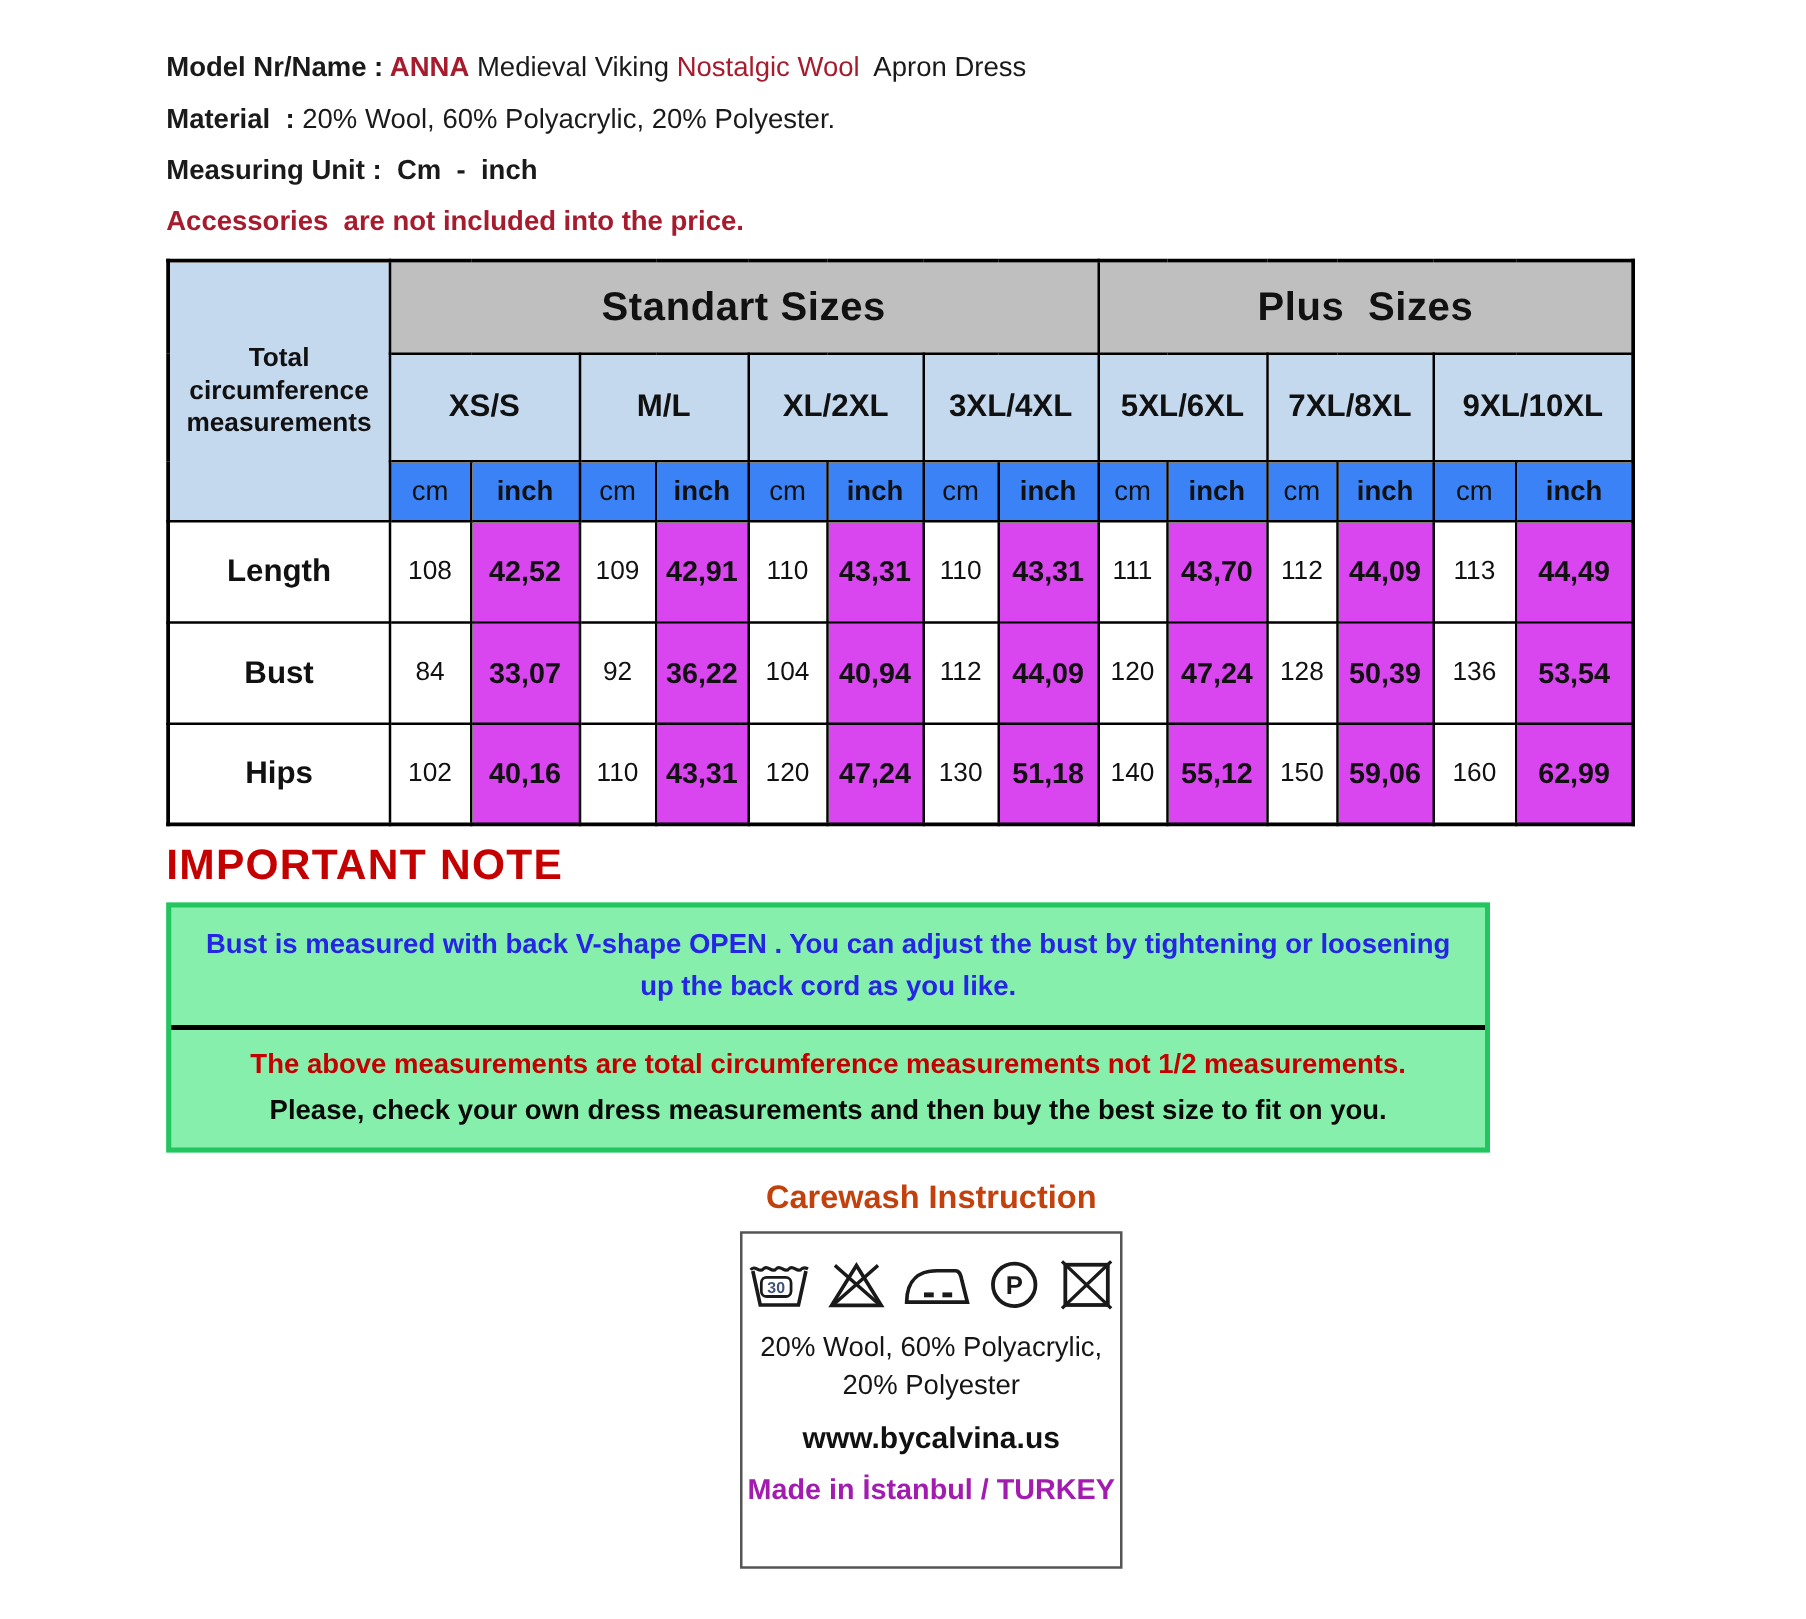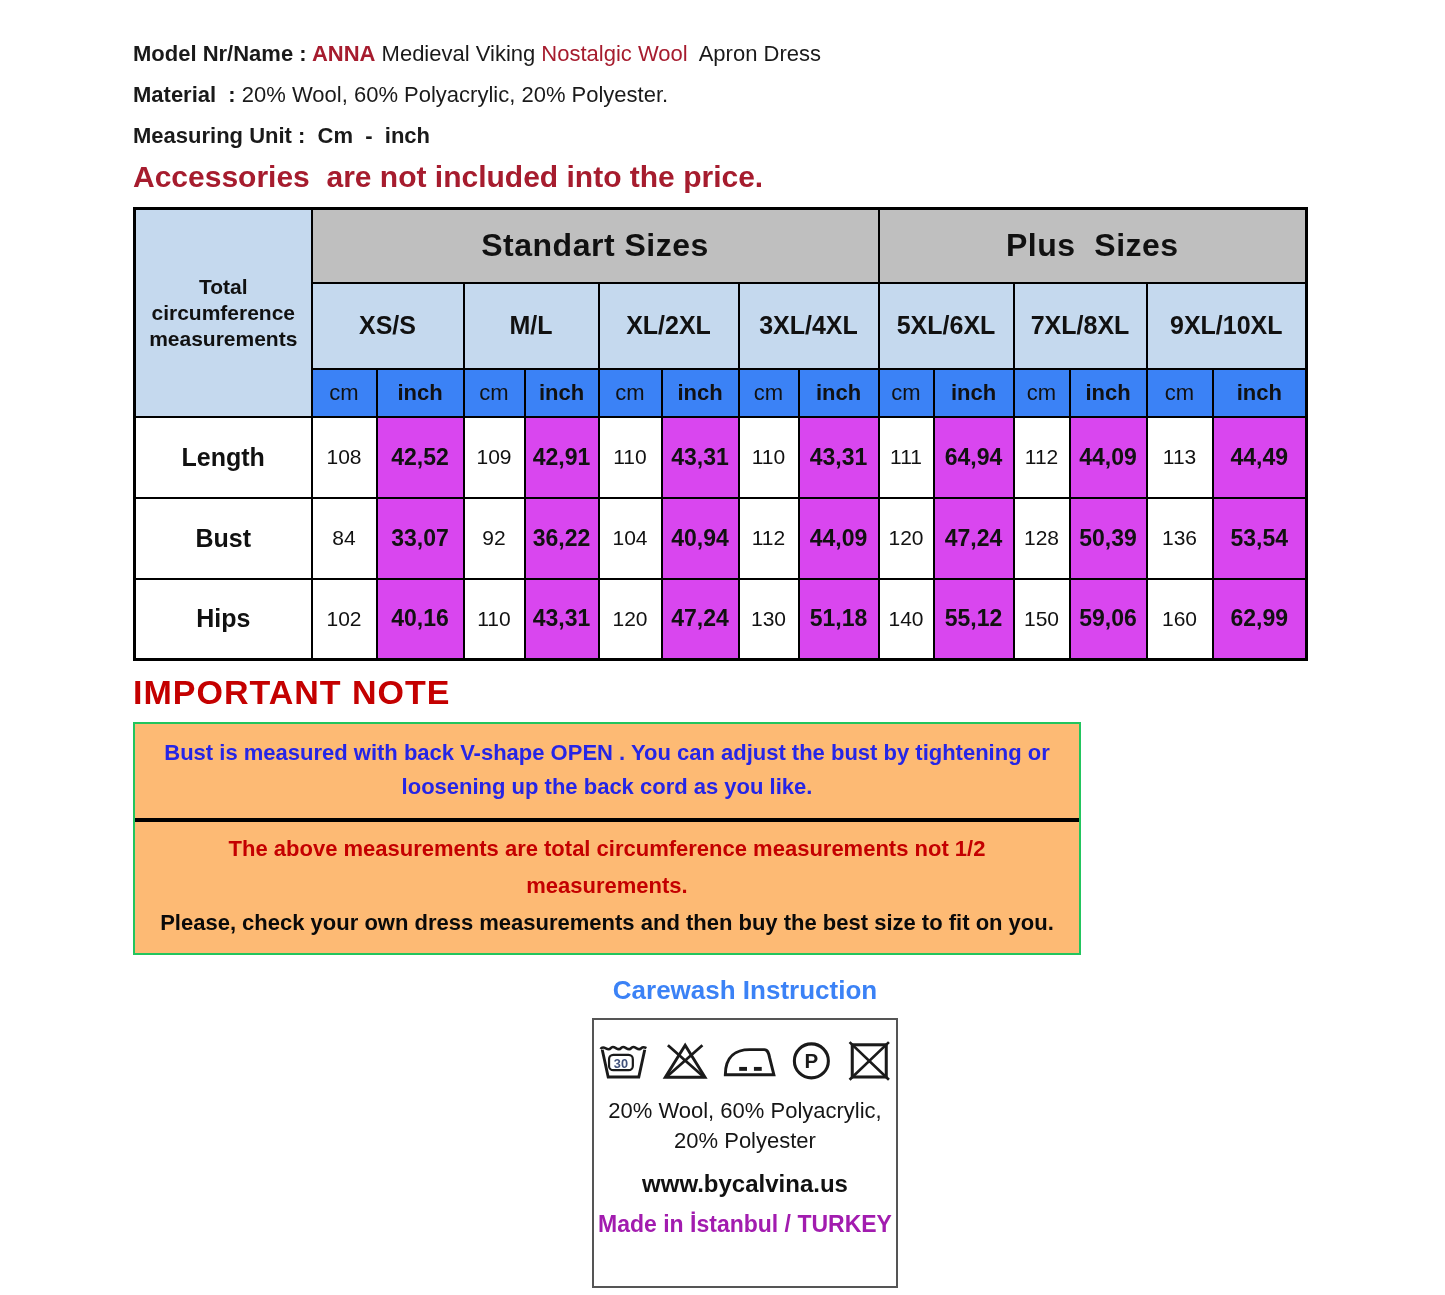--- a/index.html
+++ b/index.html
@@ -12,21 +12,21 @@
   .content { padding:40px 0 0 133px; width:1305px; }
 
   .keep { white-space:pre-wrap; }
   .b { font-weight:bold; }
 
   
   .page-title { font-size:29px; font-weight:bold; margin:0 0 24px 0; color:#151515; }
   .c-blue   { color:#2525E6; }
   .c-dred   { color:#A61C2E; }
   .info-line { font-size:22px; line-height:27px; margin:0 0 14px 0; color:#1a1a1a; }
-  .acc-line  { font-size:30px; line-height:27px; margin:0 0 17px 0; font-weight:bold; color:#A61C2E; }
+  .acc-line  { font-size:22px; line-height:27px; margin:0 0 17px 0; font-weight:bold; color:#A61C2E; }
 
   
   table.size-table {
     width:1172px; table-layout:fixed; border-collapse:collapse;
     border:3px solid #000;
   }
   .size-table th, .size-table td {
     border:2px solid #000; padding:0; text-align:center; vertical-align:middle;
     color:#111; overflow:hidden;
   }
@@ -50,32 +50,32 @@
     padding-left:10px; border-right-width:3px; border-bottom-width:3px;
   }
   .cm-val { background:#fff; font-size:21px; font-weight:normal; border-bottom-width:3px; }
   .in-val { background:#d946ef; font-size:23px; font-weight:bold;   border-bottom-width:3px; }
 
   
   .important-heading {
     width:1172px; text-align:left; font-size:34px; font-weight:bold;
     color:#C40000; margin:12px 0 10px 0; letter-spacing:1px;
   }
-  .note-box { width:948px; border:2px solid #22c55e; background:#fdba74; }
+  .note-box { width:1059px; border:4px solid #22c55e; background:#86efac; }
   .note-blue {
     color:#2525E6; font-weight:bold; font-size:22px; line-height:34px;
     text-align:center; padding:12px 24px 14px 24px; border-bottom:4px solid #000;
   }
   .note-lower { text-align:center; padding:8px 20px 12px 20px; font-size:22px; line-height:37px; font-weight:bold; }
   .note-red-line   { display:block; color:#C40000; }
   .note-black-line { display:block; color:#0a0a0a; }
 
   
   .carewash-wrap { width:306px; margin:20px 0 0 459px; text-align:center; }
-  .carewash-heading { color:#3b82f6; font-size:26px; font-weight:bold; margin:0 0 12px 0; }
+  .carewash-heading { color:#c2410c; font-size:26px; font-weight:bold; margin:0 0 12px 0; }
   .care-box { border:2px solid #555; background:#fff; padding:14px 4px 48px 4px; }
   .care-symbols { display:flex; align-items:center; gap:12px; margin:2px 0 12px 0; }
   .care-symbols svg { display:block; }
   .comp-line { font-size:22px; line-height:30px; color:#151515; }
   .site-line { font-size:24px; font-weight:bold; margin-top:14px; color:#111; }
   .origin-line { font-size:23px; font-weight:bold; margin-top:13px; color:#a21caf; }
 </style>
 </head>
 <body>
 
@@ -143,21 +143,21 @@
       <th class="row-label">Length</th>
       <td class="cm-val">108</td>
       <td class="in-val">42,52</td>
       <td class="cm-val">109</td>
       <td class="in-val">42,91</td>
       <td class="cm-val">110</td>
       <td class="in-val">43,31</td>
       <td class="cm-val">110</td>
       <td class="in-val">43,31</td>
       <td class="cm-val plus-left">111</td>
-      <td class="in-val">64,94</td>
+      <td class="in-val">43,70</td>
       <td class="cm-val">112</td>
       <td class="in-val">44,09</td>
       <td class="cm-val">113</td>
       <td class="in-val">44,49</td>
     </tr>
     <tr class="data-row">
       <th class="row-label">Bust</th>
       <td class="cm-val">84</td>
       <td class="in-val">33,07</td>
       <td class="cm-val">92</td>

